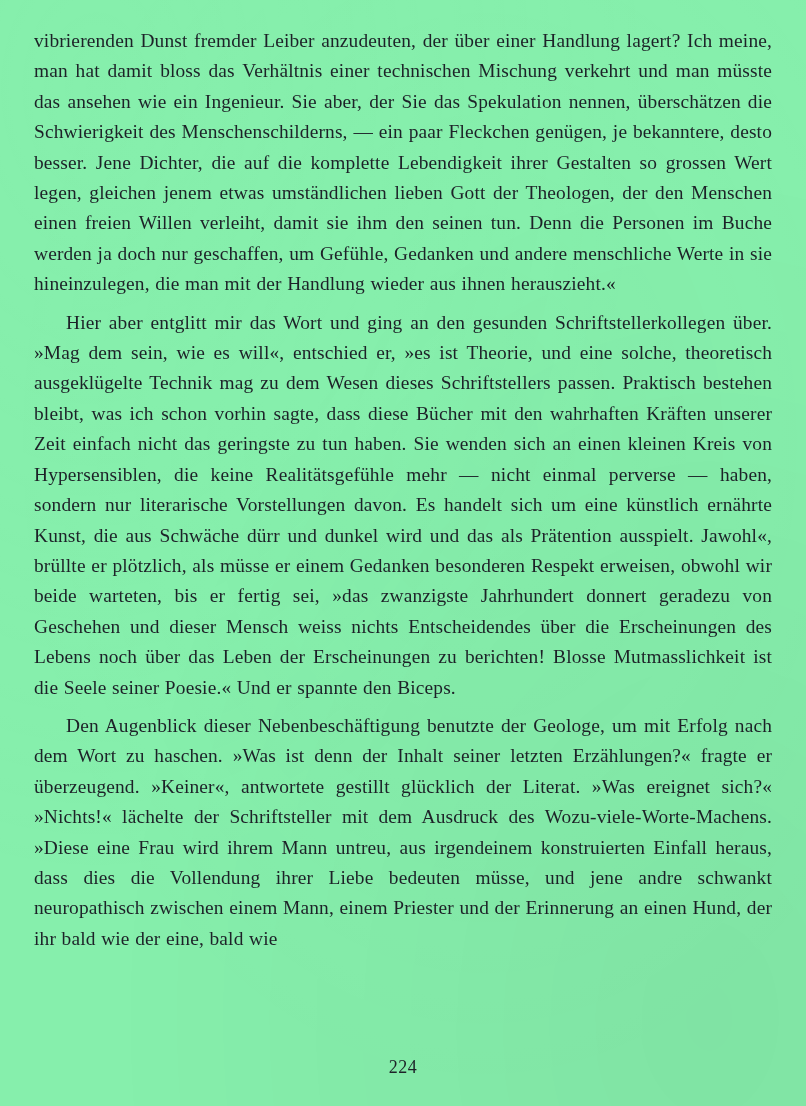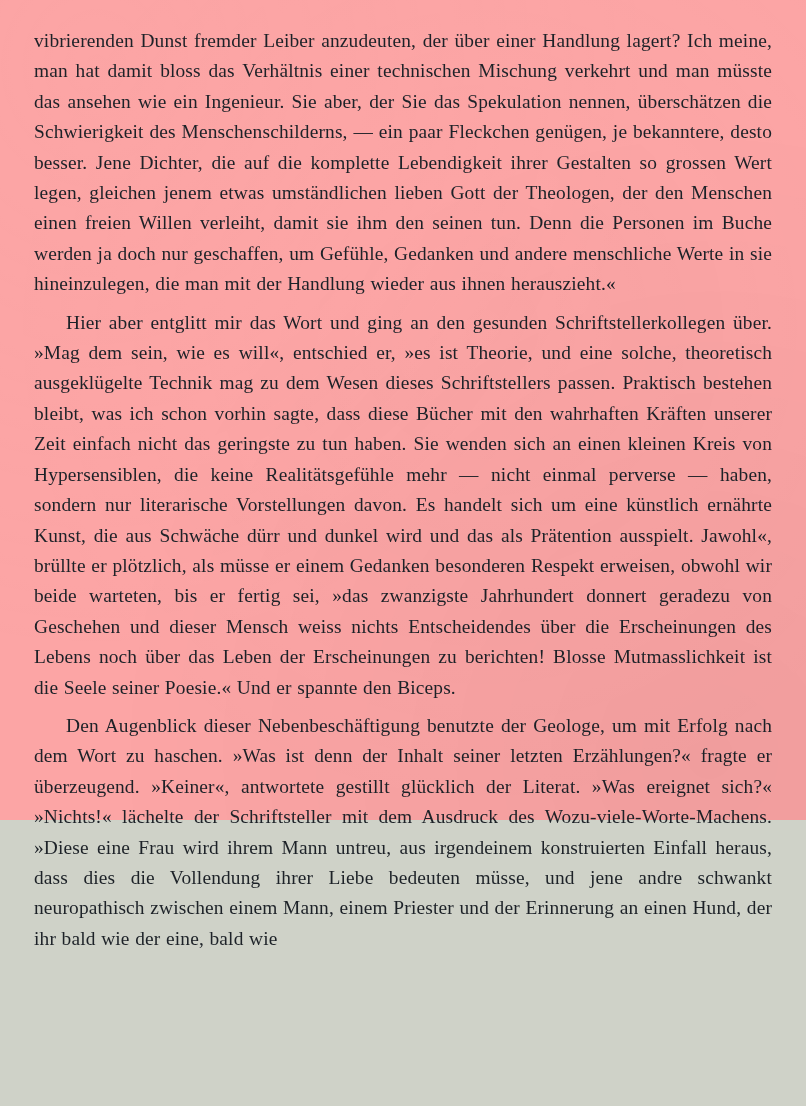--- a/index.html
+++ b/index.html
@@ -10,24 +10,24 @@
     width: 806px;
     height: 1106px;
     background: #cfd2c8;
     font-family: "Liberation Serif", serif;
     color: #1b1f24;
     overflow: hidden;
   }
   .page {
     position: relative;
     width: 806px;
-    height: 820px;
+    height: 1106px;
     box-sizing: border-box;
     padding: 26px 34px 0 34px;
-    background: #fca5a5;
+    background: #86efac;
   }
   .body-text {
     font-size: 19.4px;
     line-height: 30.4px;
     text-align: justify;
     text-justify: inter-word;
     letter-spacing: 0.15px;
     word-spacing: 0.6px;
     color: #1d2228;
   }
@@ -66,14 +66,15 @@
 </style>
 </head>
 <body>
 
 <div class="page">
   <div class="body-text">
     <p class="para">vibrierenden Dunst fremder Leiber anzudeuten, der über einer Handlung lagert? Ich meine, man hat damit bloss das Verhältnis einer technischen Mischung verkehrt und man müsste das ansehen wie ein Ingenieur. Sie aber, der Sie das Spekulation nennen, überschätzen die Schwierigkeit des Menschenschilderns, — ein paar Fleckchen genügen, je bekanntere, desto besser. Jene Dichter, die auf die komplette Lebendigkeit ihrer Gestalten so grossen Wert legen, gleichen jenem etwas umständlichen lieben Gott der Theologen, der den Menschen einen freien Willen verleiht, damit sie ihm den seinen tun. Denn die Personen im Buche werden ja doch nur geschaffen, um Gefühle, Gedanken und andere menschliche Werte in sie hineinzulegen, die man mit der Handlung wieder aus ihnen herauszieht.«</p>
     <p class="para indent">Hier aber entglitt mir das Wort und ging an den gesunden Schriftstellerkollegen über. »Mag dem sein, wie es will«, entschied er, »es ist Theorie, und eine solche, theoretisch ausgeklügelte Technik mag zu dem Wesen dieses Schriftstellers passen. Praktisch bestehen bleibt, was ich schon vorhin sagte, dass diese Bücher mit den wahrhaften Kräften unserer Zeit einfach nicht das geringste zu tun haben. Sie wenden sich an einen kleinen Kreis von Hypersensiblen, die keine Realitätsgefühle mehr — nicht einmal perverse — haben, sondern nur literarische Vorstellungen davon. Es handelt sich um eine künstlich ernährte Kunst, die aus Schwäche dürr und dunkel wird und das als Prätention ausspielt. Jawohl«, brüllte er plötzlich, als müsse er einem Gedanken besonderen Respekt erweisen, obwohl wir beide warteten, bis er fertig sei, »das zwanzigste Jahrhundert donnert geradezu von Geschehen und dieser Mensch weiss nichts Entscheidendes über die Erscheinungen des Lebens noch über das Leben der Erscheinungen zu berichten! Blosse Mutmasslichkeit ist die Seele seiner Poesie.« Und er spannte den Biceps.</p>
     <p class="para indent">Den Augenblick dieser Nebenbeschäftigung benutzte der Geologe, um mit Erfolg nach dem Wort zu haschen. »Was ist denn der Inhalt seiner letzten Erzählungen?« fragte er überzeugend. »Keiner«, antwortete gestillt glücklich der Literat. »Was ereignet sich?« »Nichts!« lächelte der Schriftsteller mit dem Ausdruck des Wozu-viele-Worte-Machens. »Diese eine Frau wird ihrem Mann untreu, aus irgendeinem konstruierten Einfall heraus, dass dies die Vollendung ihrer Liebe bedeuten müsse, und jene andre schwankt neuropathisch zwischen einem Mann, einem Priester und der Erinnerung an einen Hund, der ihr bald wie der eine, bald wie</p>
   </div>
+  <div class="page-number">224</div>
   <div class="grain"></div>
 </div>
 
 </body></html>

